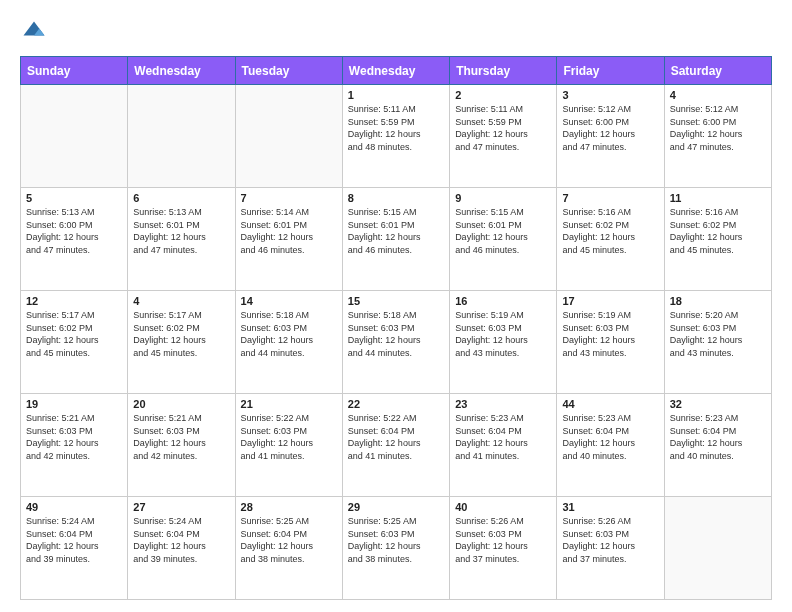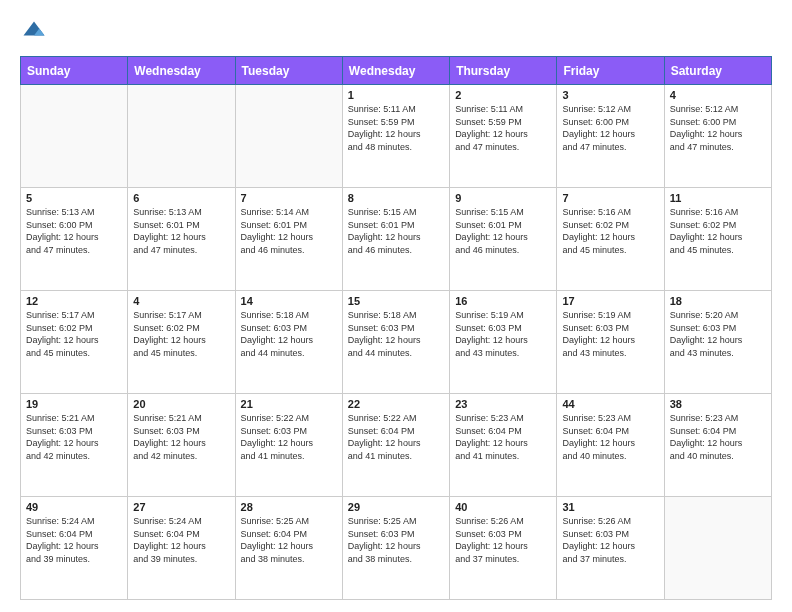--- a/index.html
+++ b/index.html
@@ -237,21 +237,21 @@
           </td>
           <td>
             <span class="day-num">23</span>
             <div class="day-info">Sunrise: 5:23 AM<br>Sunset: 6:04 PM<br>Daylight: 12 hours<br>and 41 minutes.</div>
           </td>
           <td>
             <span class="day-num">44</span>
             <div class="day-info">Sunrise: 5:23 AM<br>Sunset: 6:04 PM<br>Daylight: 12 hours<br>and 40 minutes.</div>
           </td>
           <td>
-            <span class="day-num">38</span>
+            <span class="day-num">32</span>
             <div class="day-info">Sunrise: 5:23 AM<br>Sunset: 6:04 PM<br>Daylight: 12 hours<br>and 40 minutes.</div>
           </td>
         </tr>
         <tr>
           <td>
             <span class="day-num">49</span>
             <div class="day-info">Sunrise: 5:24 AM<br>Sunset: 6:04 PM<br>Daylight: 12 hours<br>and 39 minutes.</div>
           </td>
           <td>
             <span class="day-num">27</span>

